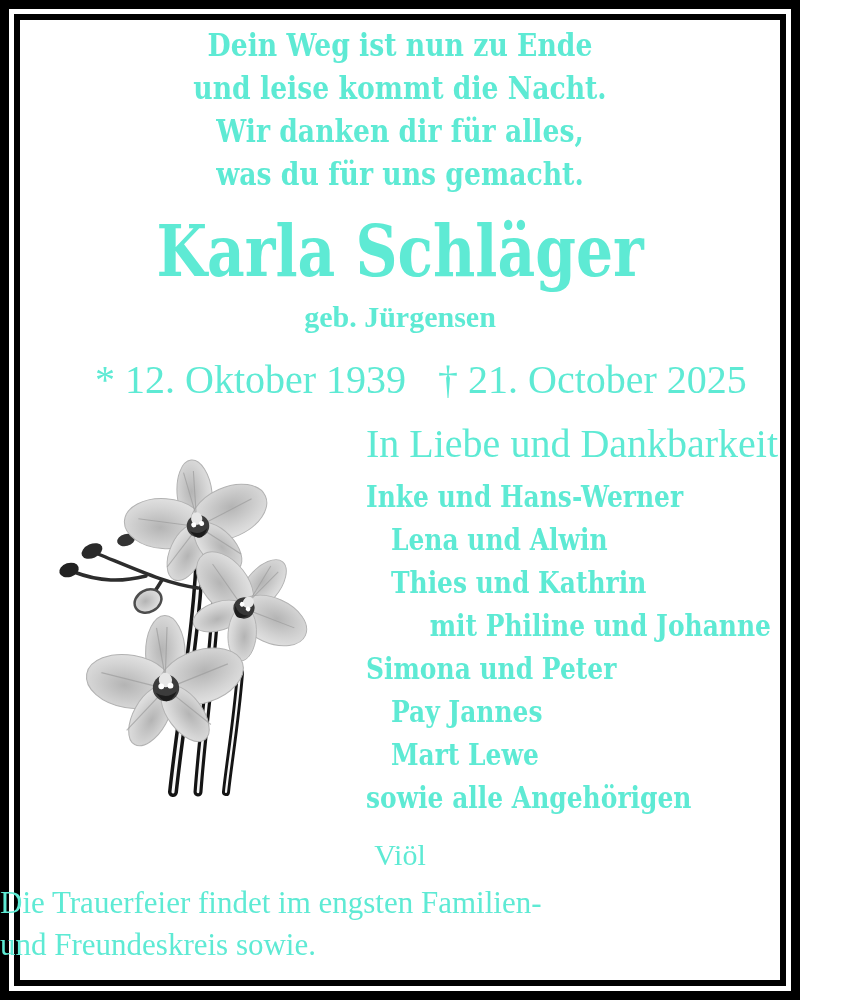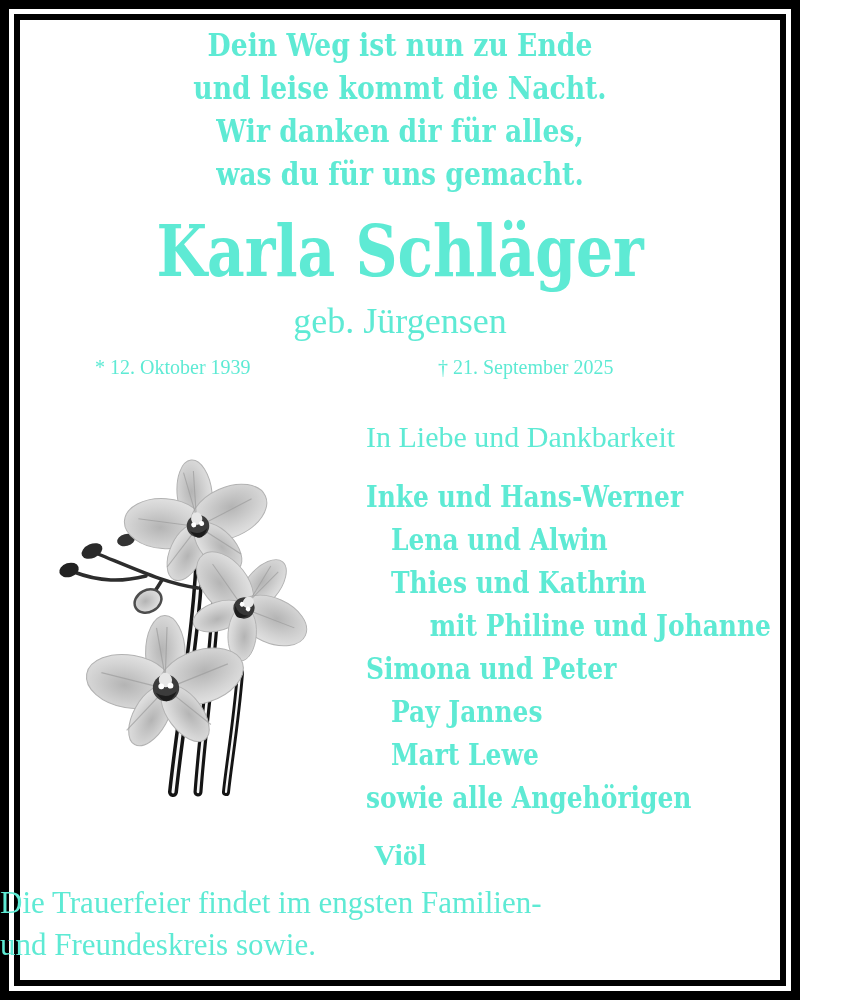--- a/index.html
+++ b/index.html
@@ -21,45 +21,45 @@
   }
   .deceased-name {
     position:absolute; top:212px; left:0; right:0; margin:0;
     text-align:center;
     font-family:"DejaVu Serif", serif; font-weight:bold;
     font-size:71px; line-height:78px;
     transform:scaleX(0.82); transform-origin:50% 0;
   }
   .maiden {
     position:absolute; top:300px; left:0; right:0;
-    text-align:center; font-size:36px;
-  }
-  .dates { position:absolute; top:356px; left:0; right:0; height:44px; font-size:20px;padding-left:47px; }
+    text-align:center; font-size:30px;font-weight:bold;
+  }
+  .dates { position:absolute; top:356px; left:0; right:0; height:44px; font-size:40px;padding-left:47px; }
   .dates .birth { position:absolute; left:95px;  top:0; }
   .dates .death { position:absolute; left:438px; top:0; }
 
   .tribute {
     position:absolute; left:366px; top:420px;
-    font-size:30px;
+    font-size:40px;
     text-align:center;
   }
   .mourners {
     position:absolute; left:366px; top:476px;
     font-family:"DejaVu Serif", serif; font-weight:bold;
     font-size:29px; line-height:43px;
     transform:scaleX(0.86); transform-origin:0 0;
     white-space:nowrap;
   }
   .mourners .in0 { margin-left:0; }
   .mourners .in1 { margin-left:29px; }
   .mourners .in2 { margin-left:74px; }
 
   .place {
     position:absolute; top:838px; left:0; right:0;
-    text-align:center; font-size:30px;font-weight:bold;
+    text-align:center; font-size:30px;
   }
   .funeral {
     position:absolute; top:882px; left:0; right:0;
     text-align:left; font-size:31px; line-height:42px;
   }
   .flower { position:absolute; left:50px; top:448px; }
 </style>
 </head>
 <body>
 
@@ -75,21 +75,21 @@
       <div>Wir danken dir für alles,</div>
       <div>was du für uns gemacht.</div>
     </div>
 
     <h1 class="deceased-name">Karla Schläger</h1>
 
     <div class="maiden">geb. Jürgensen</div>
 
     <div class="dates">
       <span class="birth">* 12. Oktober 1939</span>
-      <span class="death">† 21. September 2025</span>
+      <span class="death">† 21. October 2025</span>
     </div>
 
     <div class="tribute">In Liebe und Dankbarkeit</div>
 
     <div class="mourners">
       <div class="in0">Inke und Hans-Werner</div>
       <div class="in1">Lena und Alwin</div>
       <div class="in1">Thies und Kathrin</div>
       <div class="in2">mit Philine und Johanne</div>
       <div class="in0">Simona und Peter</div>

